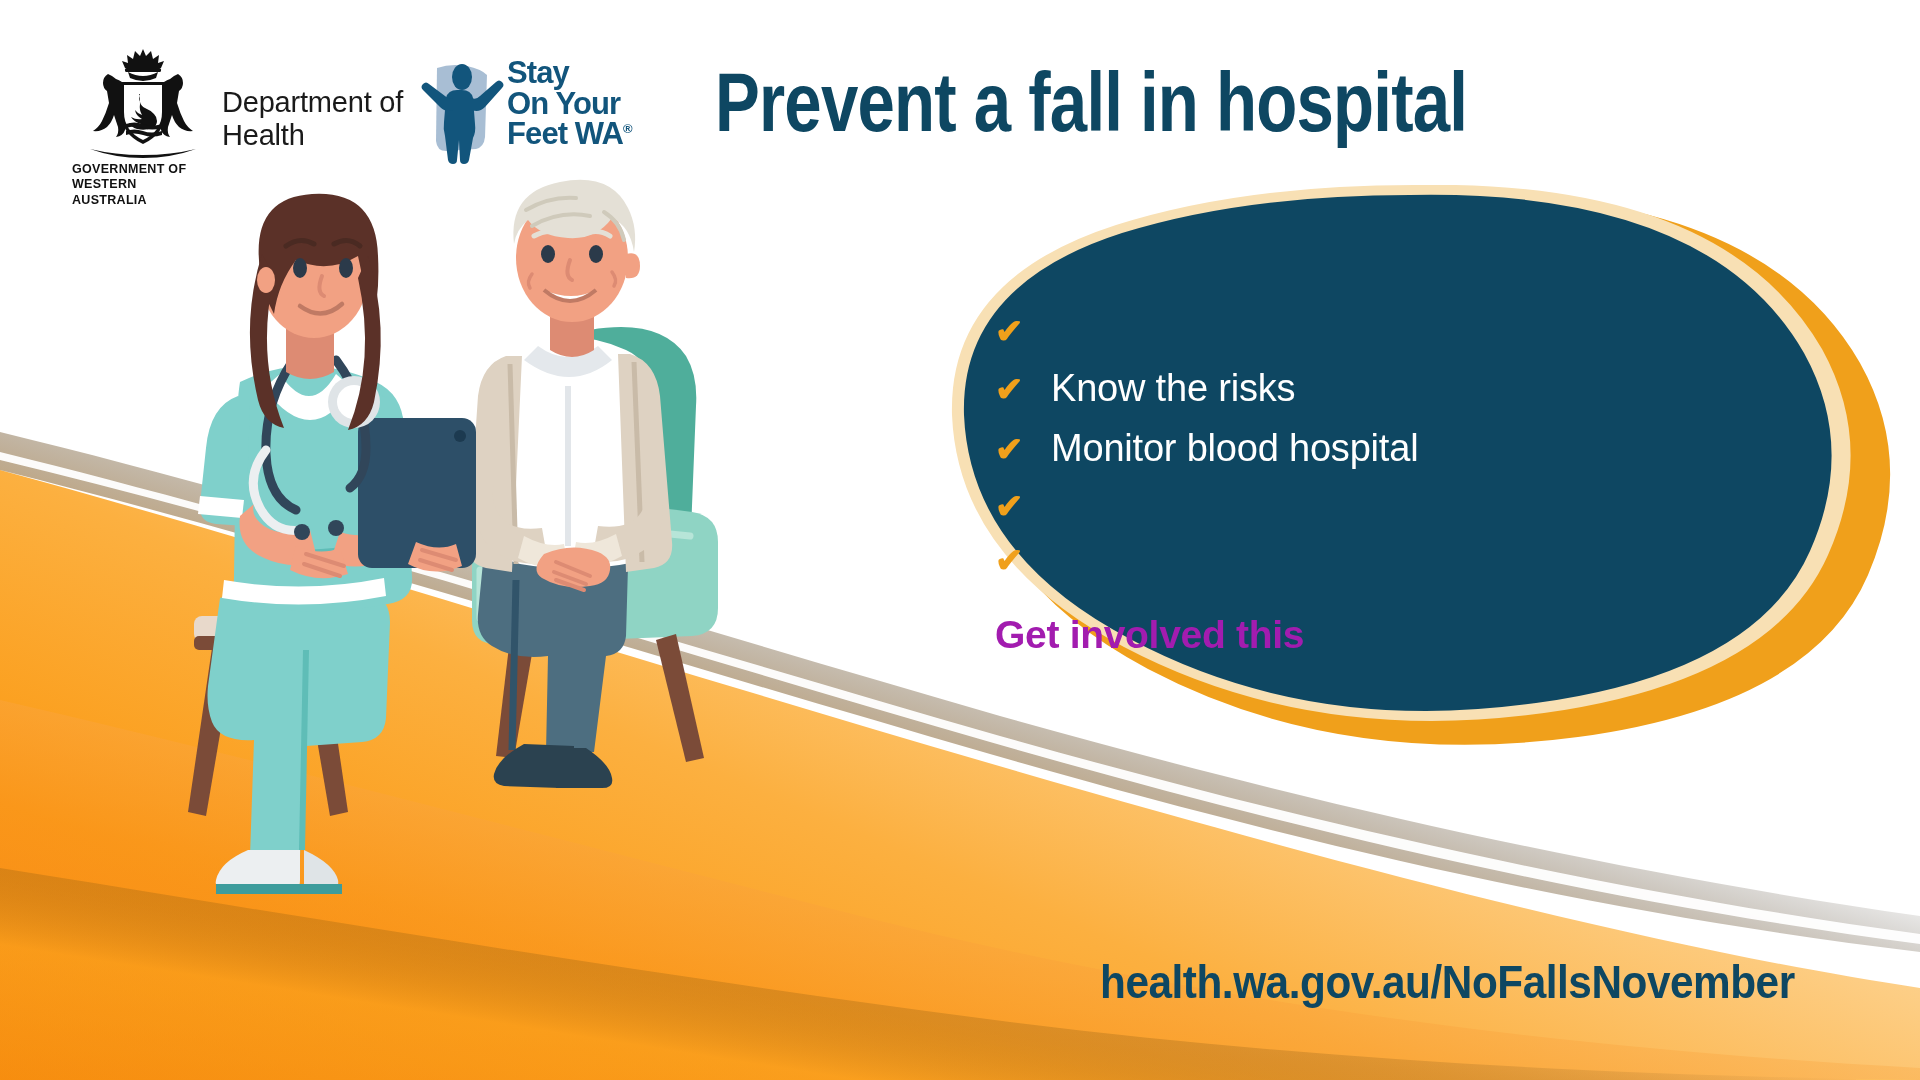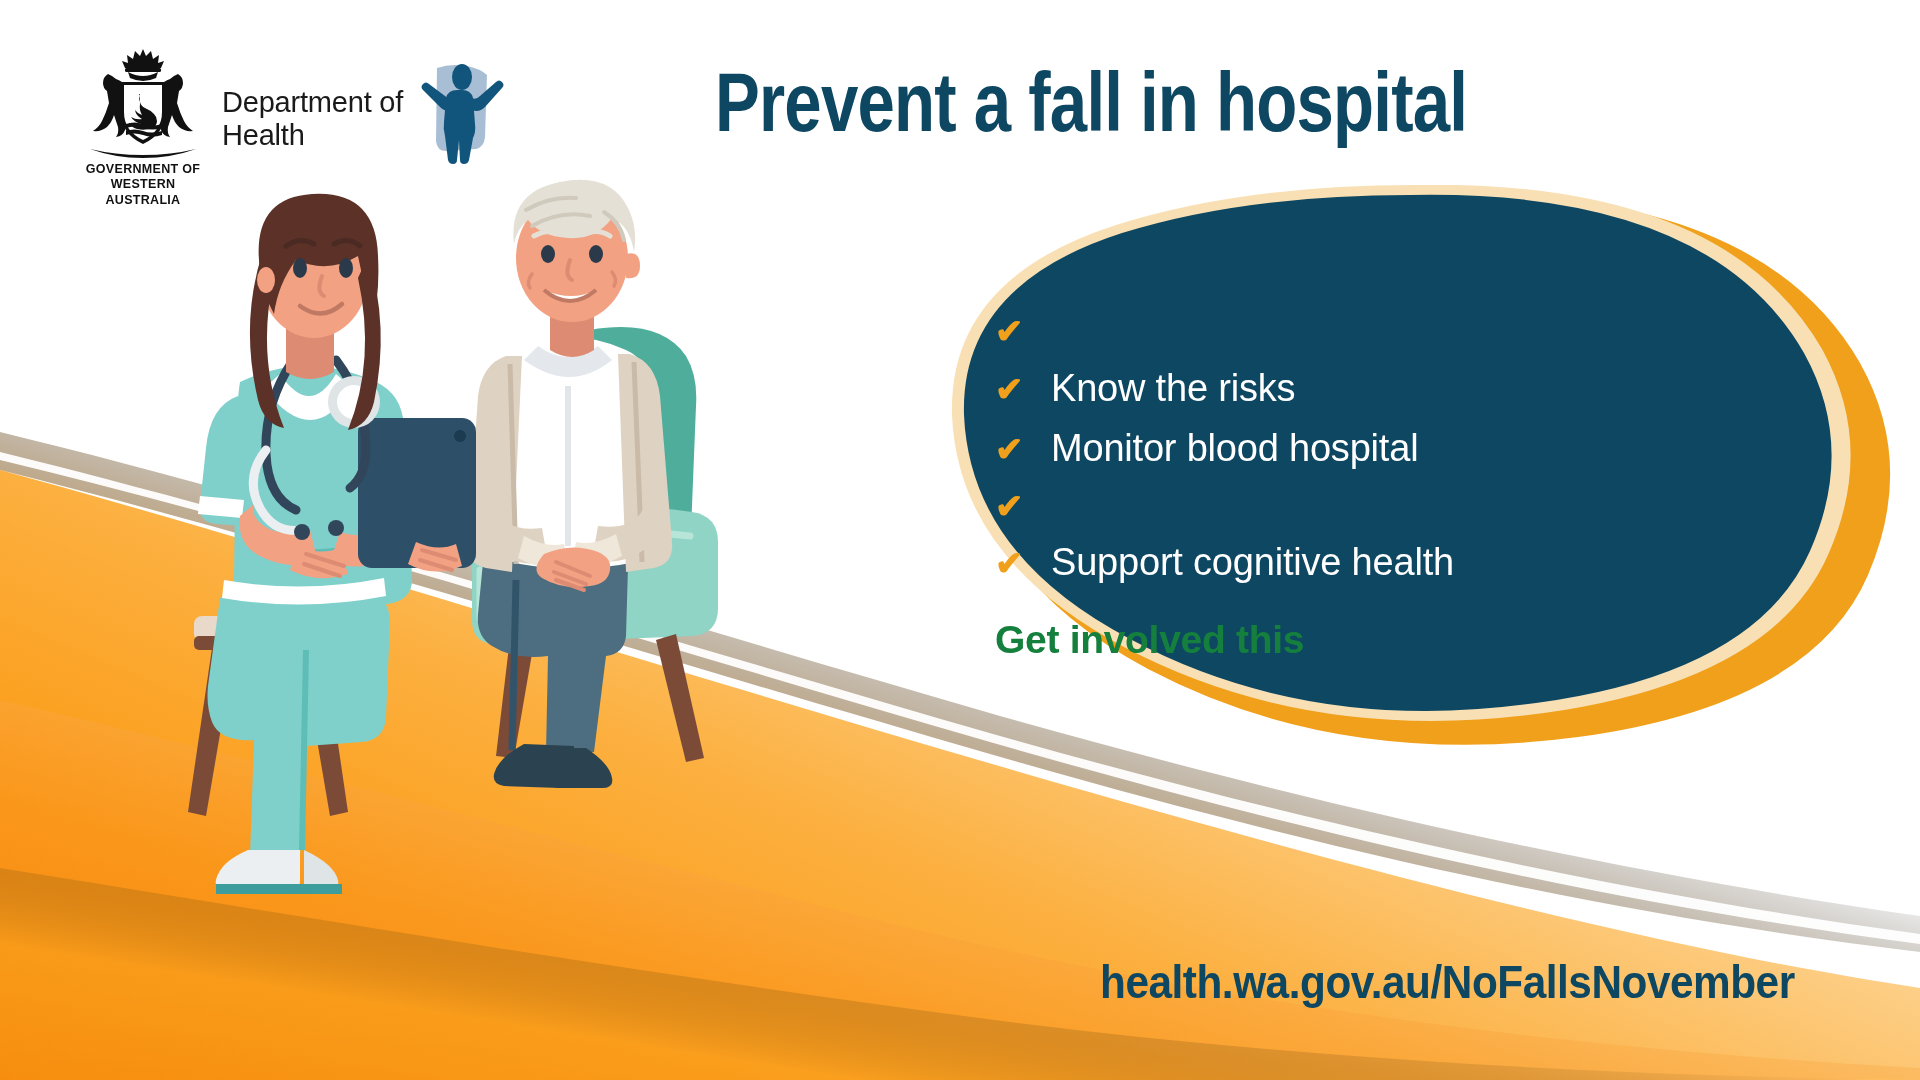--- a/index.html
+++ b/index.html
@@ -14,21 +14,21 @@
   
   .bg-waves { position:absolute; inset:0; z-index:0; }
 
   
   .header { position:absolute; top:0; left:0; width:1920px; height:200px; z-index:6; }
 
   .crest-block { position:absolute; left:78px; top:44px; width:130px; height:150px; }
   .crest-svg { display:block; width:130px; height:118px; }
   .crest-caption {
     position:absolute; left:-6px; top:118px; width:142px;
-    text-align:center; font-size:12.5px; font-weight:bold; color:#111;
+    font-size:12.5px; font-weight:bold; color:#111;
     line-height:1.22; letter-spacing:.3px;
   }
   .dept-text {
     position:absolute; left:222px; top:80px;
     font-size:29px; color:#1a1a1a; line-height:1.14; letter-spacing:-.2px;margin-top:6px;
   }
   .dept-text .b { font-weight:normal; display:block; }
 
   .soyf { position:absolute; left:415px; top:52px; width:225px; height:115px; }
   .soyf-mark { position:absolute; left:0; top:0; width:90px; height:112px; }
@@ -57,21 +57,21 @@
 
   .panel-content { position:absolute; left:115px; top:125px; width:790px; }
   .check-list { list-style:none; }
   .check-item {
     display:flex; align-items:baseline; gap:22px;
     margin-bottom:12px; color:#ffffff; font-size:38px; line-height:1.26;
     letter-spacing:-.2px;
   }
   .tick { color:#f0a01b; font-size:34px; font-weight:bold; flex:0 0 auto; width:34px; }
   .cta {
-    margin-top:28px; color:#15803d; font-weight:bold;
+    margin-top:28px; color:#a21caf; font-weight:bold;
     font-size:39px; line-height:1.26; letter-spacing:-.3px;
   }
   .cta .l2 { display:block; padding-left:52px; }
 
   .url {
     position:absolute; left:1100px; top:955px; width:780px; z-index:7;
     color:#0e4762; font-weight:bold; font-size:46px; letter-spacing:-.5px;
     white-space:nowrap; transform:scaleX(.92); transform-origin:left top;
   }
 </style>
@@ -167,20 +167,25 @@
       <svg class="soyf-mark" viewBox="0 0 90 112">
         <path d="M22 16 q14-5 30-2 q14 3 20 9 l-2 62 q-1 10 -9 12 l-30 2 q-9 0 -10-10 z" fill="#a8bed4"></path>
         <g fill="#12557c">
           <ellipse cx="47" cy="25" rx="10" ry="13"></ellipse>
           <path d="M47 38 q9 0 11 8 l2 26 q1 8 -2 14 l-4 22 q-1 4 -5 4 q-4 0 -4-4 l-1-20
                    l-2 20 q0 4 -4 4 q-4 0 -5-4 l-3-24 q-2-7 -1-14 l2-24 q2-8 11-8 z"></path>
           <path d="M38 46 q-4 2 -8 -2 l-16-12 q-3-3 -6 0 q-3 3 0 6 l17 17 q6 6 13 3 z"></path>
           <path d="M57 46 q4 2 8 -2 l16-14 q3-3 6 0 q3 3 0 6 l-17 19 q-6 6 -13 3 z"></path>
         </g>
       </svg>
+      <div class="soyf-text">
+        <div>Stay</div>
+        <div>On Your</div>
+        <div><span>Feet WA</span><span class="reg">®</span></div>
+      </div>
     </div>
 
     <div class="headline">Prevent a fall in hospital</div>
   </div>
 
   <div class="illustration">
     <svg class="illu-svg" viewBox="0 0 760 760">
 
       <g>
         <path d="M470 180 q70 -12 96 26 q12 20 10 50 l-6 150 q-2 22 -24 24 l-78 4 q-22 0 -22-22 l2-198 q2-28 22-34 z" fill="#4fae9b"></path>
@@ -343,21 +348,20 @@
         </li>
         <li class="check-item">
           <span class="tick">✔</span>
           <span>Monitor blood hospital</span>
         </li>
         <li class="check-item">
           <span class="tick">✔</span>
         </li>
         <li class="check-item">
           <span class="tick">✔</span>
-          <span>Support cognitive health</span>
         </li>
       </ul>
 
       <div class="cta">
         <span>Get involved this</span>
       </div>
     </div>
   </div>
 
   <div class="url">health.wa.gov.au/NoFallsNovember</div>

